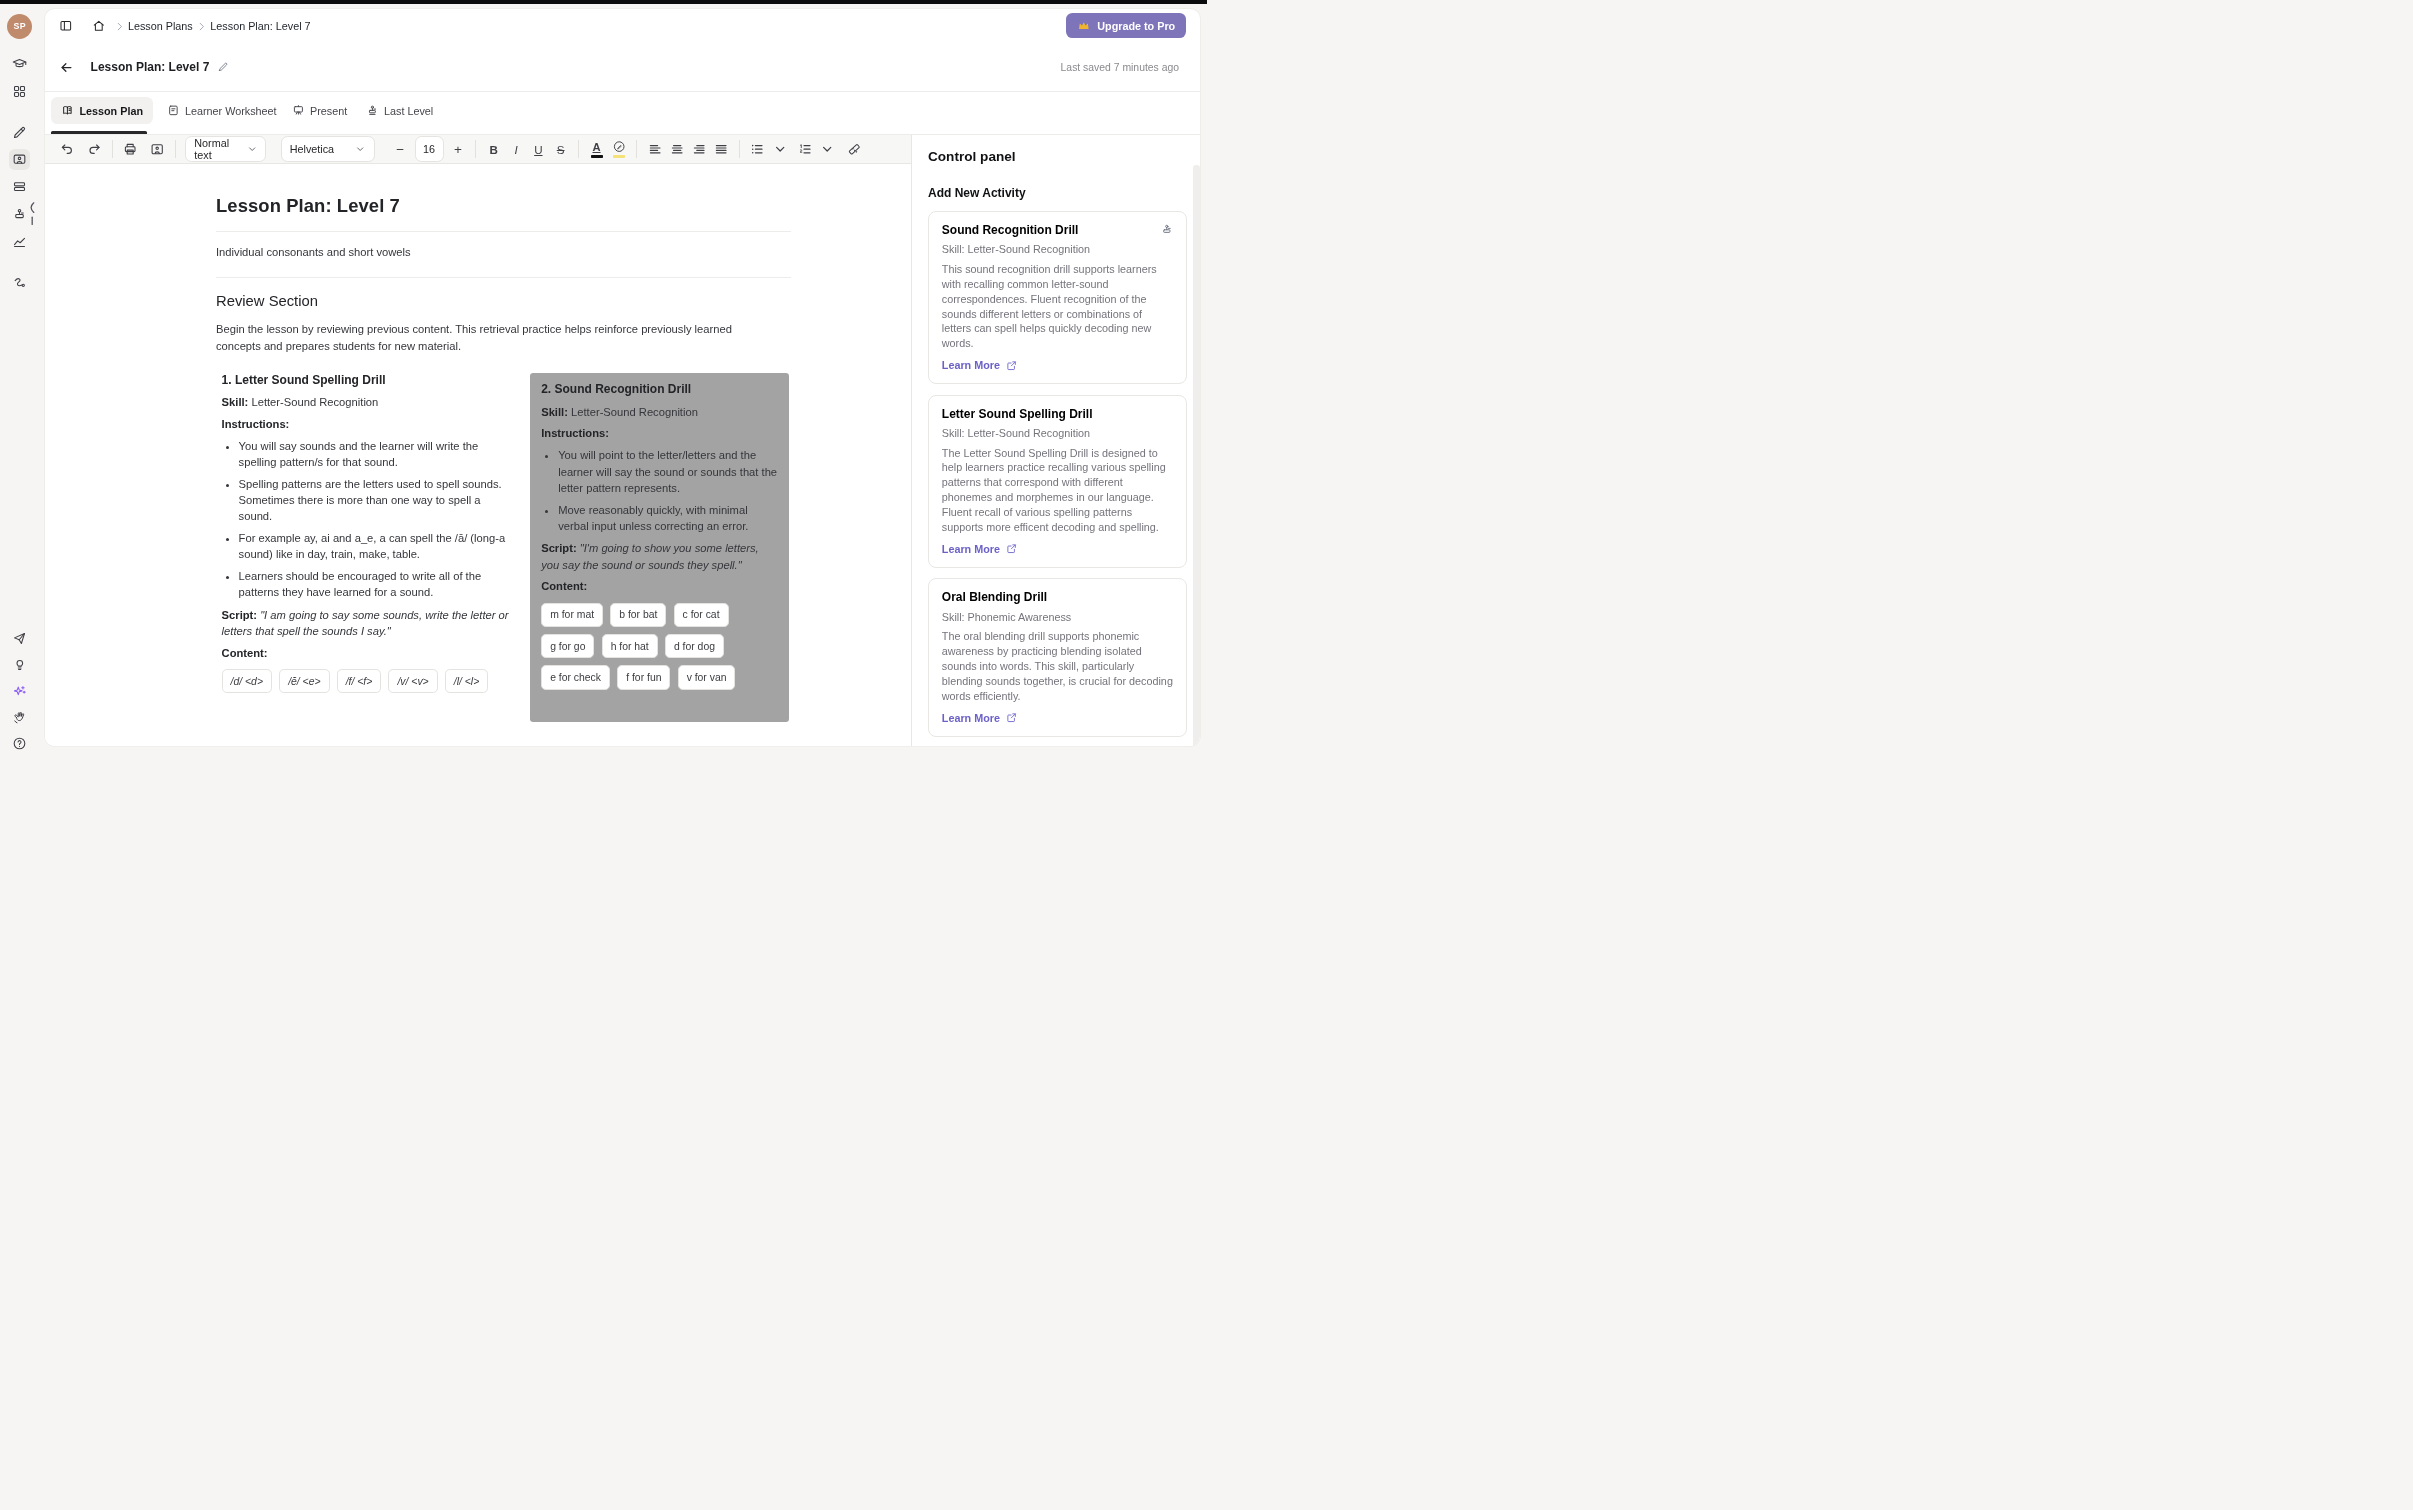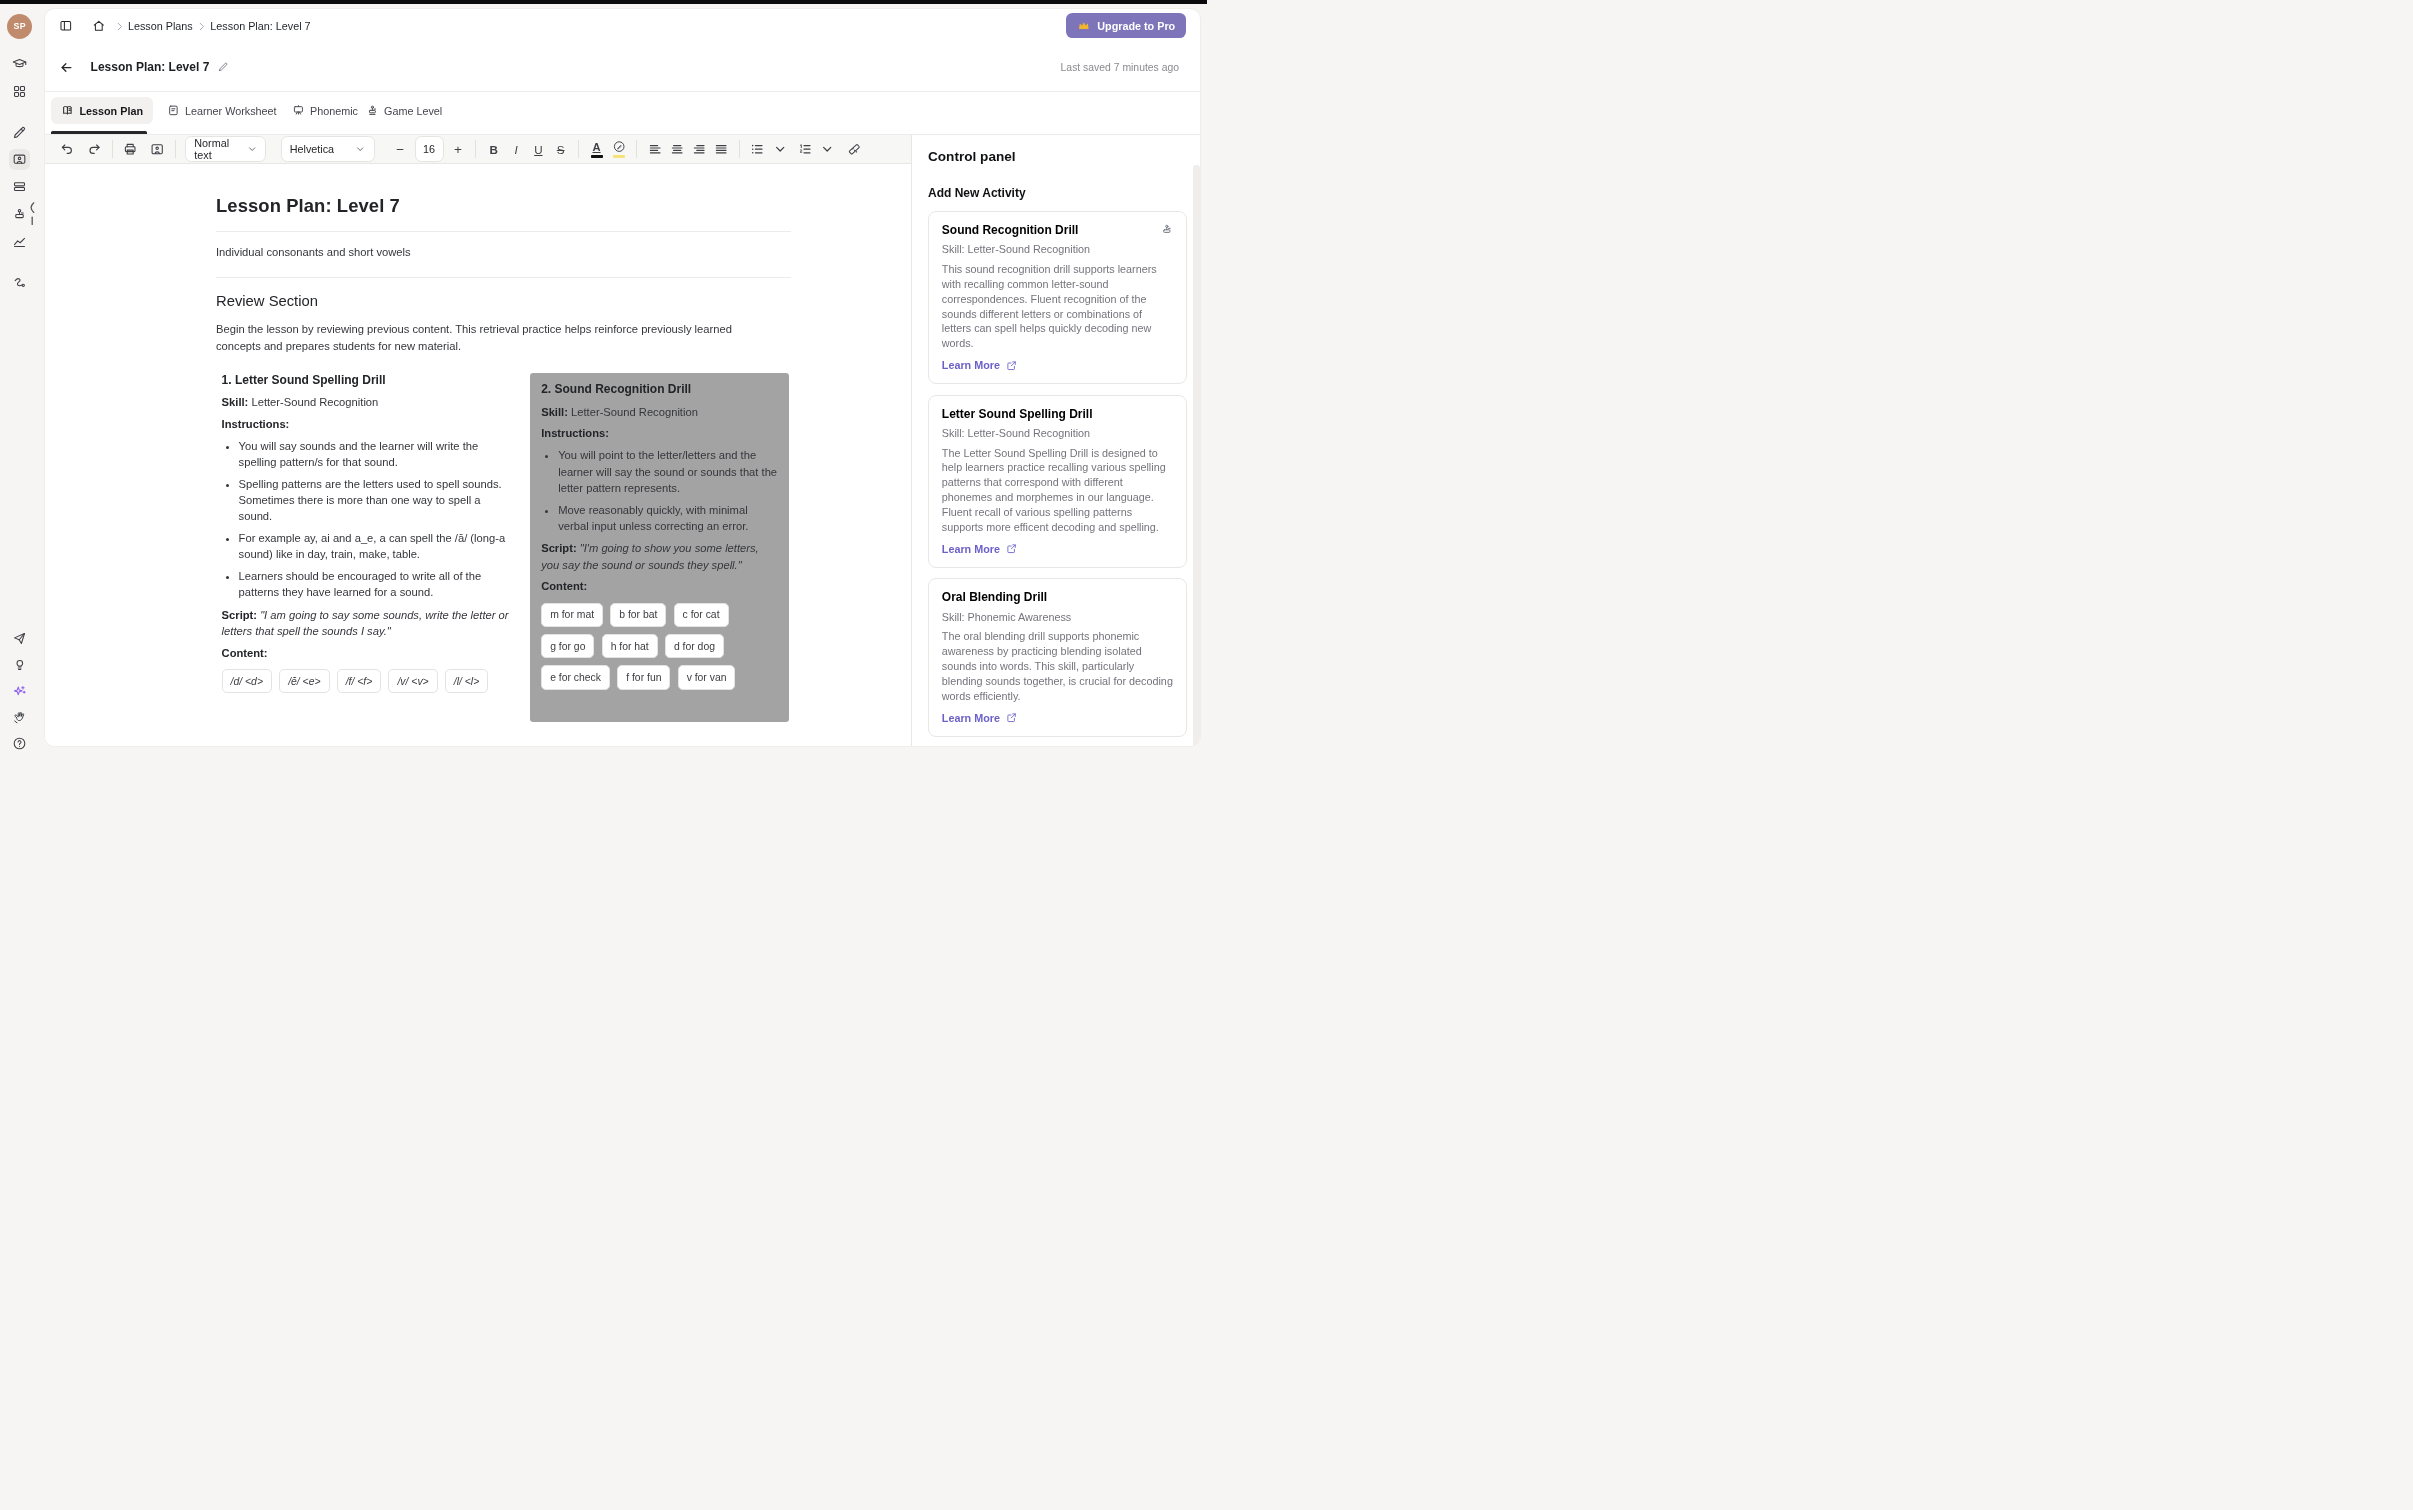--- a/index.html
+++ b/index.html
@@ -284,34 +284,34 @@
 
       <div class="tab" style="left:237px">
         <span style="display:flex">
           <svg viewBox="0 0 24 24" fill="none" stroke="currentColor" stroke-width="1.8" stroke-linecap="round">
               <path d="M12 3v2"></path>
               <rect x="4.5" y="5" width="15" height="10" rx="1.5"></rect>
               <path d="M12 15v4"></path>
               <path d="M8 19l2-4M16 19l-2-4"></path>
             </svg>
         </span>
-        <span>Phonemic</span>
+        <span>Present</span>
       </div>
 
       <div class="tab" style="left:311px">
         <span style="display:flex">
           <svg viewBox="0 0 24 24" fill="none" stroke="currentColor" stroke-width="1.8" stroke-linecap="round">
               <circle cx="12" cy="6" r="2"></circle>
               <path d="M12 8v4"></path>
               <rect x="6.5" y="12" width="11" height="4.5" rx="1.2"></rect>
               <path d="M15 9.5h3"></path>
               <path d="M7 19.5h10"></path>
             </svg>
         </span>
-        <span>Game Level</span>
+        <span>Last Level</span>
       </div>
     </div>
 
     <div class="toolbar">
       <div class="t-btn">
         <svg viewBox="0 0 24 24" fill="none" stroke="currentColor" stroke-width="1.9" stroke-linecap="round" stroke-linejoin="round">
             <path d="M8 5L4 9l4 4"></path>
             <path d="M4 9h10a5 5 0 010 10h-2"></path>
           </svg>
       </div>

